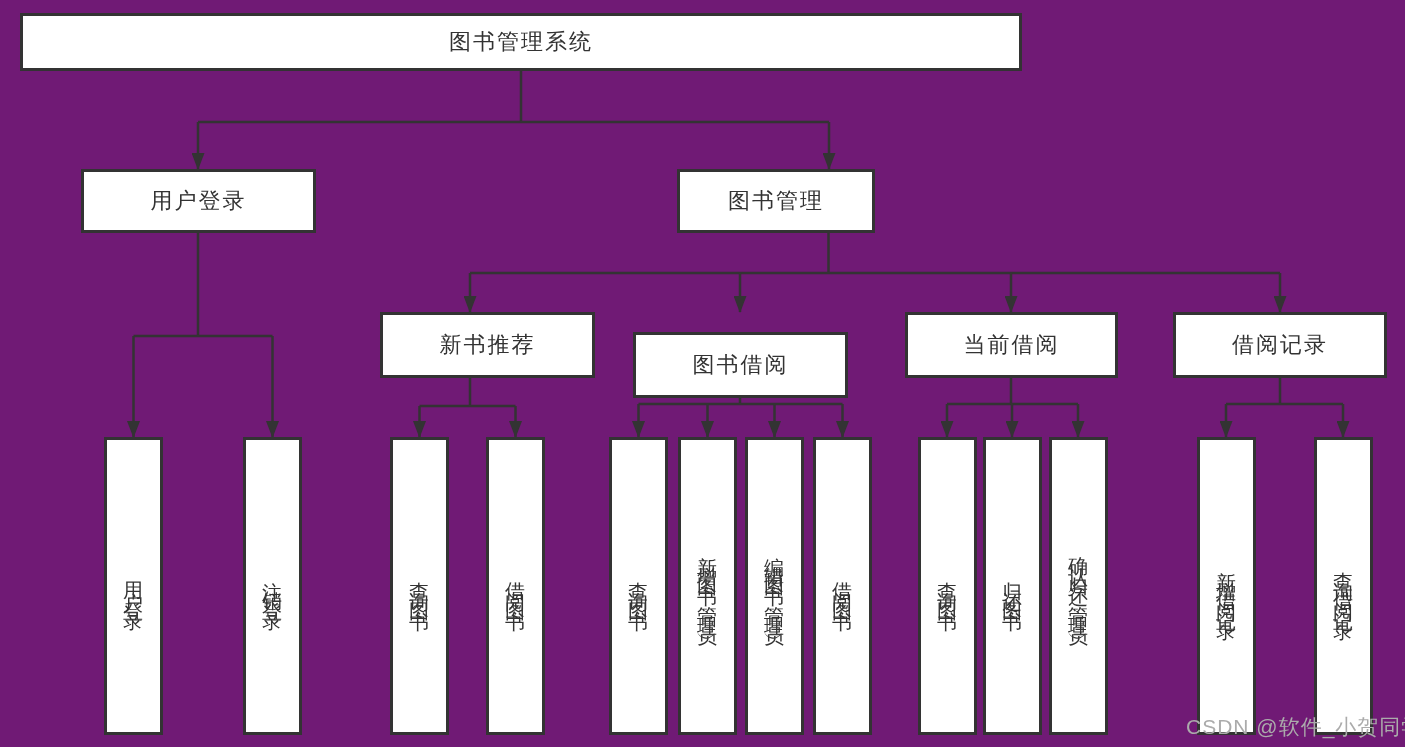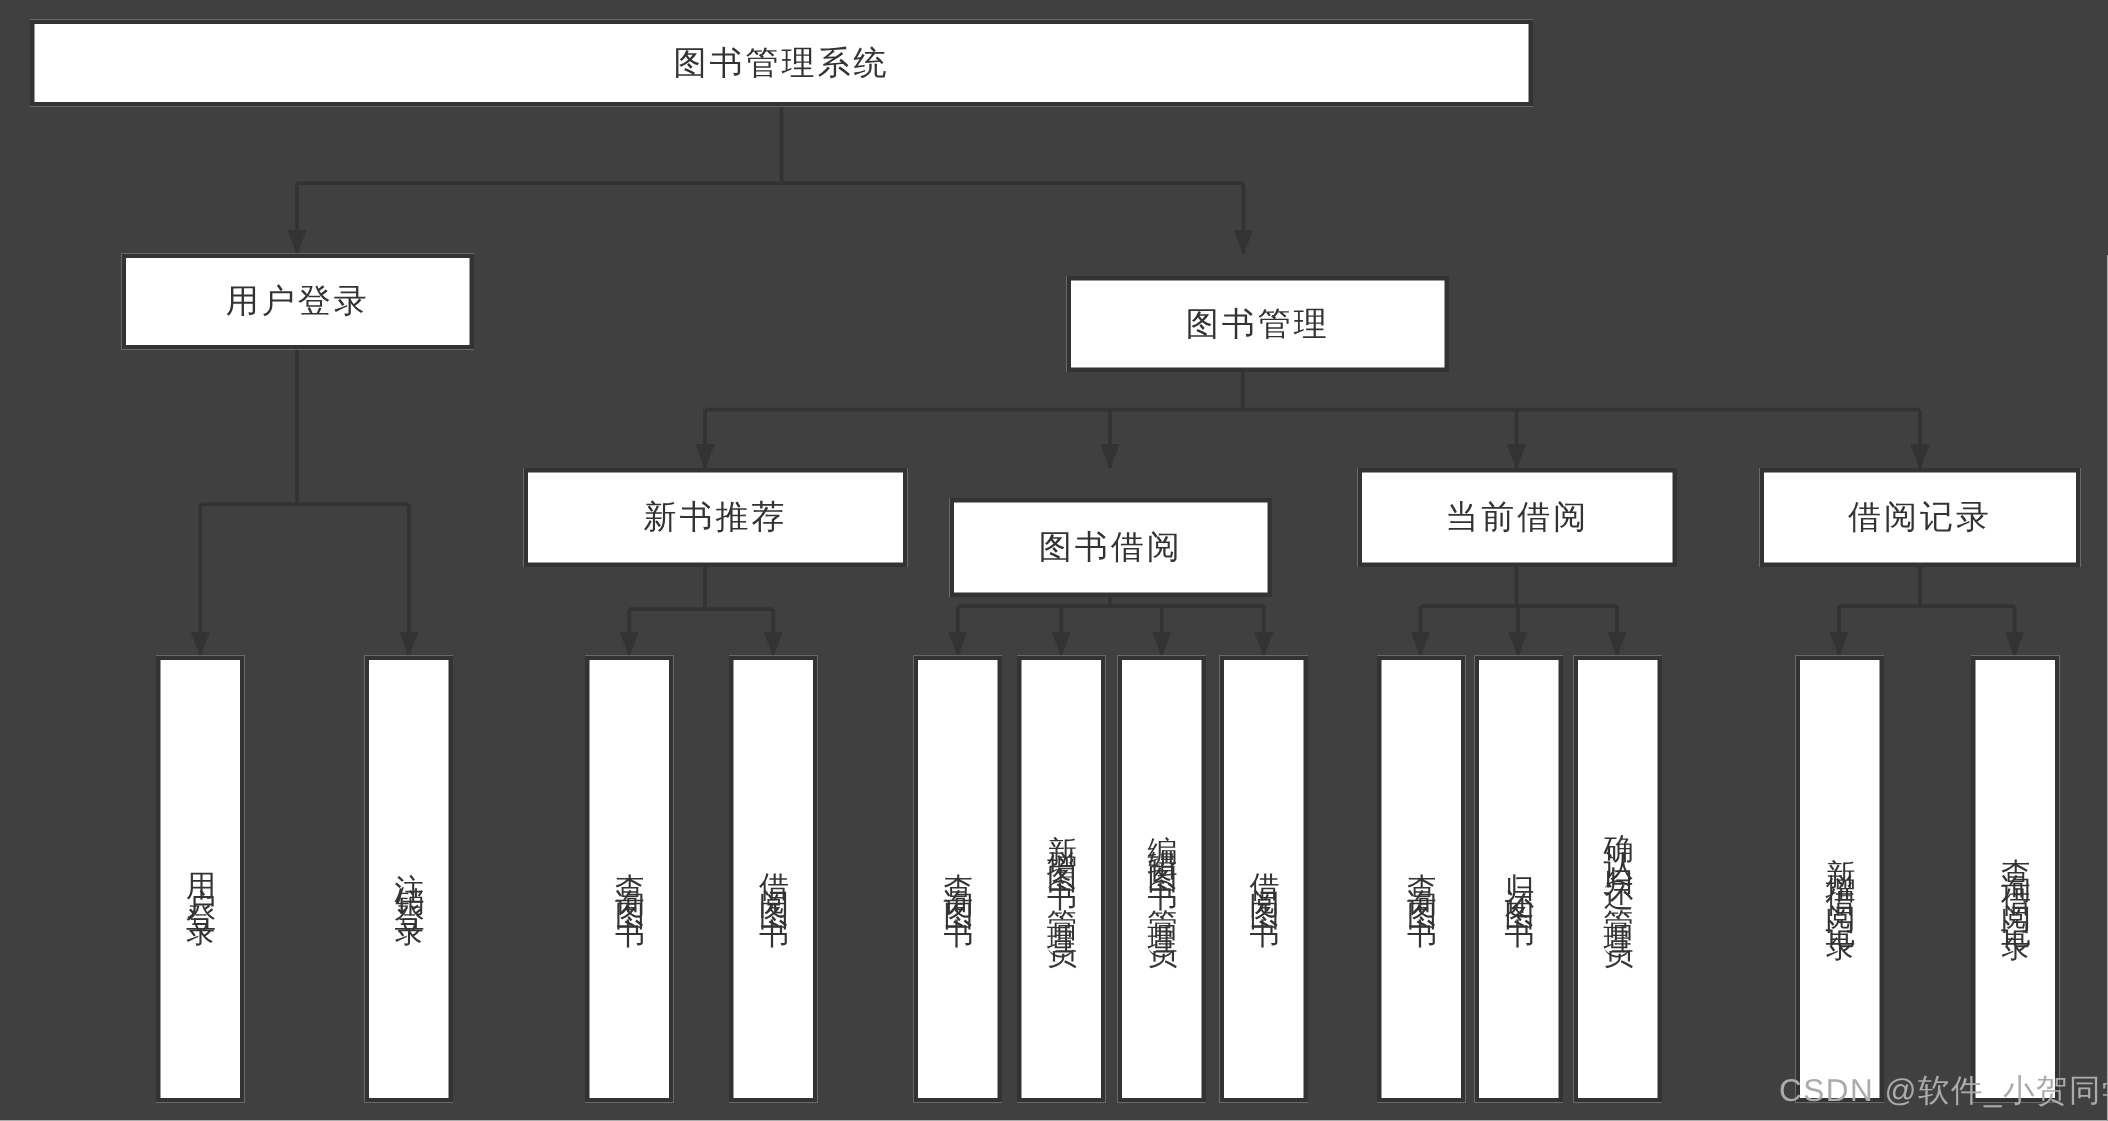--- a/index.html
+++ b/index.html
@@ -1,20 +1,20 @@
 <!DOCTYPE html>
 <html><head>
 <meta charset="utf-8">
 <style>
   html, body { margin:0; padding:0; background:#ffffff; }
   .canvas {
     position: relative;
     width: 1405px;
     height: 747px;
-    background: #404040;
+    background: #701a75;
     font-family: "Liberation Sans", sans-serif;
     overflow: hidden;
   }
   .wires {
     position: absolute;
     left: 0; top: 0;
     width: 1405px; height: 747px;
     z-index: 0;
   }
   .hbox, .vbox {
@@ -109,25 +109,25 @@
     </g>
   </svg>
 
   <div class="hbox" style="left:20px; top:13px; width:1002px; height:58px;">
     <span>图书管理系统</span>
   </div>
 
   <div class="hbox" style="left:81px; top:169px; width:235px; height:64px;">
     <span>用户登录</span>
   </div>
-  <div class="hbox" style="left:711px; top:169px; width:255px; height:64px;margin-top:15px;">
+  <div class="hbox" style="left:677px; top:169px; width:198px; height:64px;">
     <span>图书管理</span>
   </div>
 
-  <div class="hbox" style="left:349px; top:312px; width:256px; height:66px;align-items:center;">
+  <div class="hbox" style="left:380px; top:312px; width:215px; height:66px;align-items:center;">
     <span>新书推荐</span>
   </div>
   <div class="hbox" style="left:633px; top:312px; width:215px; height:66px;margin-top:20px;">
     <span>图书借阅</span>
   </div>
   <div class="hbox" style="left:1173px; top:312px; width:214px; height:66px;">
     <span>借阅记录</span>
   </div>
   <div class="hbox" style="left:905px; top:312px; width:213px; height:66px;">
     <span>当前借阅</span>

